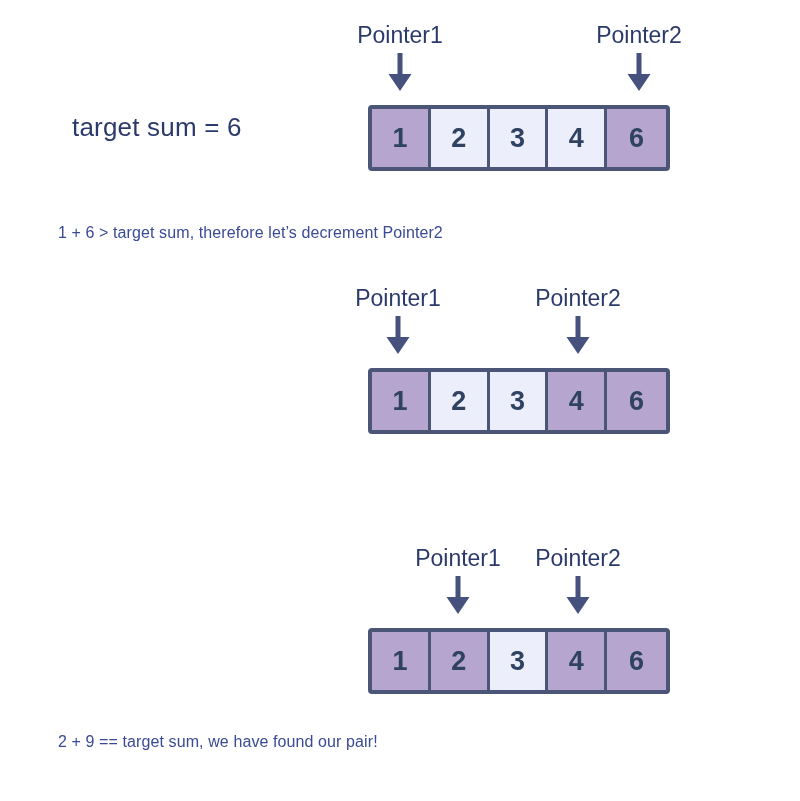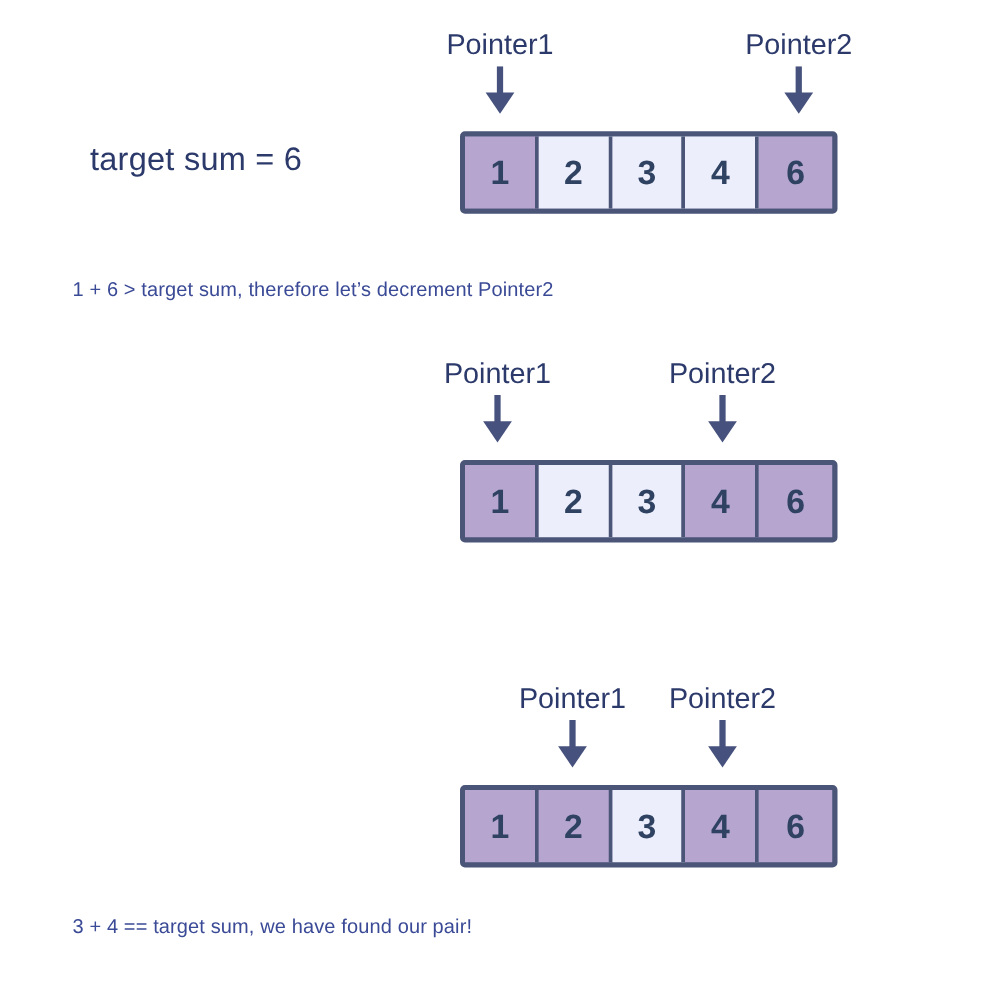--- a/index.html
+++ b/index.html
@@ -204,15 +204,15 @@
   <div class="array-row row-3">
     <div class="array-box">
       <div class="cell highlight">1</div>
       <div class="cell highlight">2</div>
       <div class="cell plain">3</div>
       <div class="cell highlight">4</div>
       <div class="cell highlight">6</div>
     </div>
   </div>
 
-  <div class="caption caption-3">3 + 4 == target sum, we have found our pair!</div>
+  <div class="caption caption-3">2 + 9 == target sum, we have found our pair!</div>
 
 </div>
 
 </body></html>

